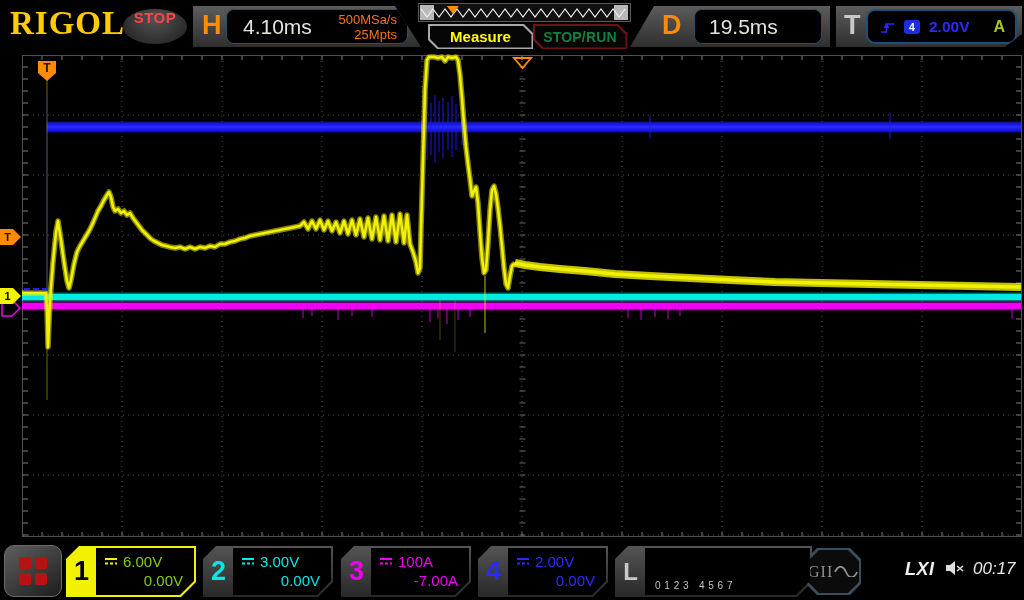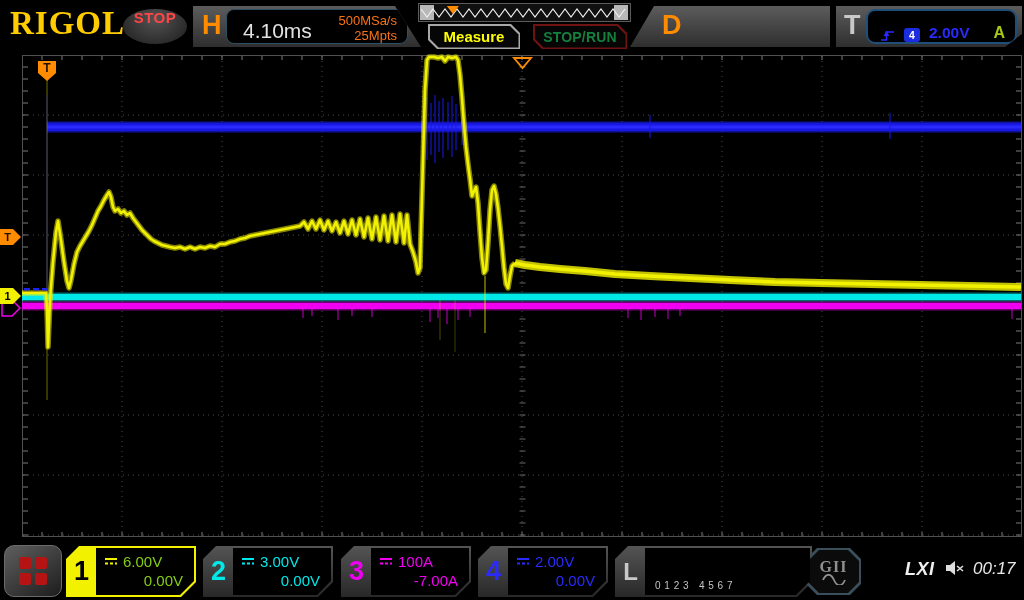--- a/index.html
+++ b/index.html
@@ -12,36 +12,36 @@
   .brand { position:absolute; left:10px; top:5px; font-family:"Liberation Serif",serif;
            font-weight:bold; font-size:33px; color:#FFCC00; letter-spacing:1px; }
   .runstate { position:absolute; left:123px; top:9px; width:64px; height:35px; border-radius:50%;
               background:radial-gradient(ellipse at 50% 30%, #535353, #282828 78%);
               display:flex; align-items:flex-start; justify-content:center;
               color:#FF4545; font-weight:bold; font-size:15px; letter-spacing:.5px; }
 
   .panel { position:absolute; top:6px; height:41px; background:linear-gradient(#5c5c5c,#2e2e2e); }
   .panel-letter { position:absolute; top:4px; font-weight:bold; font-size:27px; }
   .pbox { position:absolute; top:3px; height:35px; background:#000; border:1px solid #2c4f63;
-          border-radius:8px; display:flex; align-items:flex-end; }
+          border-radius:8px; display:flex; align-items:center; }
 
   .hpanel { left:193px; width:228px; clip-path:polygon(0 0, calc(100% - 26px) 0, 100% 100%, 0 100%); }
   .hpanel .panel-letter { left:9px; color:#FF8C00; }
   .hbox { left:33px; width:182px; }
   .hscale { color:#E2E2E2; font-size:21px; margin-left:16px; }
   .hrate { margin-left:auto; margin-right:10px; text-align:right; color:#f97316; font-size:13px; line-height:15px; }
 
   .posbar { position:absolute; left:418px; top:3px; width:213px; height:19px;
             background:#101010; border:1px solid #5a5a5a; }
 
   .cut { clip-path:polygon(0 0, calc(100% - 9px) 0, 100% 9px, 100% 100%, 9px 100%, 0 calc(100% - 9px)); }
   .cbtn { position:absolute; top:24px; height:25px; }
   .cbtn .inner { position:absolute; inset:1.5px; background:#060606; display:flex;
                  align-items:center; justify-content:center; font-weight:bold; }
-  .measure { left:428px; width:92px; background:#A8A8A8; }
+  .measure { left:428px; width:105px; background:#A8A8A8; }
   .measure .inner { color:#FFFF00; font-size:15px; }
   .stoprun { left:533px; width:94px; background:#6E1212; }
   .stoprun .inner { color:#15803d; font-size:14px; letter-spacing:.2px; }
 
   .dpanel { left:630px; width:200px; clip-path:polygon(24px 0, 100% 0, 100% 100%, 0 100%); }
   .dpanel .panel-letter { left:32px; color:#FF8C00; }
   .dbox { left:64px; width:128px; }
   .dval { color:#E2E2E2; font-size:21px; margin-left:14px; }
 
   .tpanel { left:836px; width:186px;
@@ -85,22 +85,22 @@
 
   .logic { left:615px; width:197px; }
   .logic .num { color:#C8C8C8; font-size:24px; }
   .logic .vbox { padding:5px 0 16px 10px; color:#C4C4C4; font-size:10px; line-height:13px;
                  white-space:pre; letter-spacing:.5px; }
 
   .gbtn { position:absolute; top:8px; width:55px; height:47px; }
   .oct { clip-path:polygon(11px 0, calc(100% - 11px) 0, 100% 11px, 100% calc(100% - 11px),
          calc(100% - 11px) 100%, 11px 100%, 0 calc(100% - 11px), 0 11px); }
   .gbtn .outer { position:absolute; inset:0; background:#3a4e5c; }
-  .gbtn .ginner { position:absolute; inset:2px; background:#0b0b0b; display:flex; flex-direction:column;
-                  align-items:center; justify-content:center; color:#8f8f8f;font-weight:bold; }
+  .gbtn .ginner { position:absolute; inset:2px; background:#0b0b0b; display:flex; flex-direction:row;
+                  align-items:center; justify-content:center; color:#8f8f8f; }
   .glabel { font-family:"Liberation Serif",serif; font-size:16px; line-height:15px; letter-spacing:1px; }
   .g1 { left:750px; } .g2 { left:806px; }
 
   .lxi { position:absolute; left:905px; top:19px; color:#EFEFEF; font-weight:bold; font-style:italic;
          font-size:18px; letter-spacing:.5px; }
   .speaker { position:absolute; left:944px; top:18px; }
   .clock { position:absolute; left:973px; top:19px; color:#E8E8E8; font-size:17px;font-style:italic; }
 </style>
 </head>
 <body>
@@ -438,20 +438,23 @@
         </div>
     </div>
     <div class="cbtn cut stoprun">
       <div class="inner cut">
           <span>STOP/RUN</span>
         </div>
     </div>
 
     <div class="panel dpanel">
       <span class="panel-letter">D</span>
+      <div class="pbox dbox">
+        <span class="dval">19.5ms</span>
+      </div>
     </div>
 
     <div class="panel tpanel">
       <span class="panel-letter">T</span>
       <div class="pbox tbox">
         <svg width="15" height="14">
           <polyline points="1,12 6.5,12 6.5,4 14,4" fill="none" stroke="#2A2AFF" stroke-width="1.6"></polyline>
           <polygon points="3.6,8 9.4,8 6.5,2.4" fill="#2A2AFF"></polygon>
         </svg>
         <span class="tsrc-badge">4</span>

